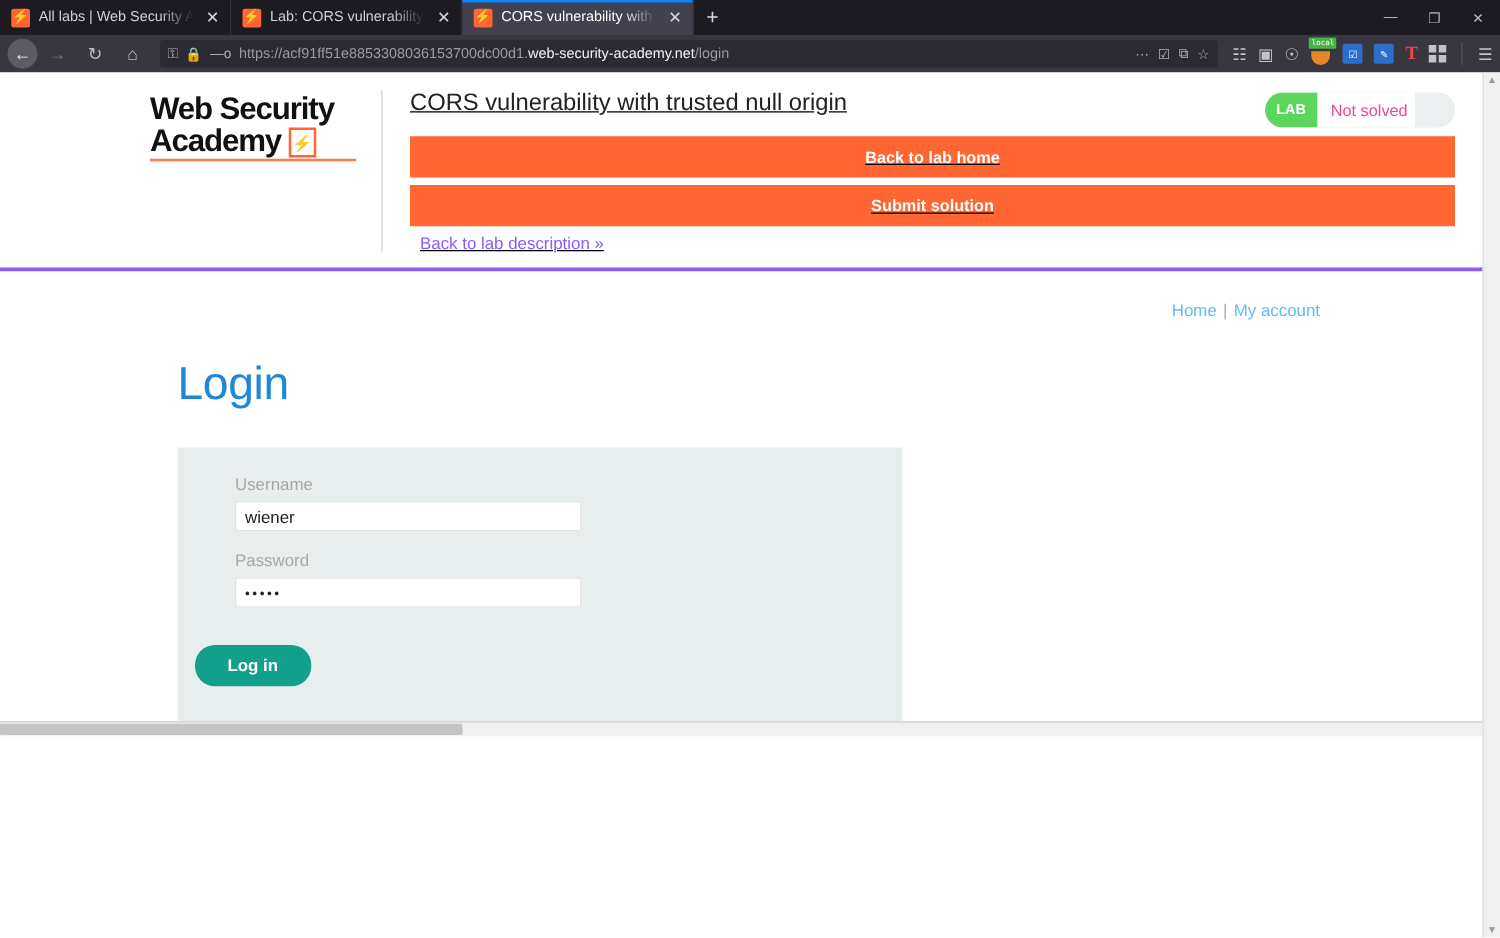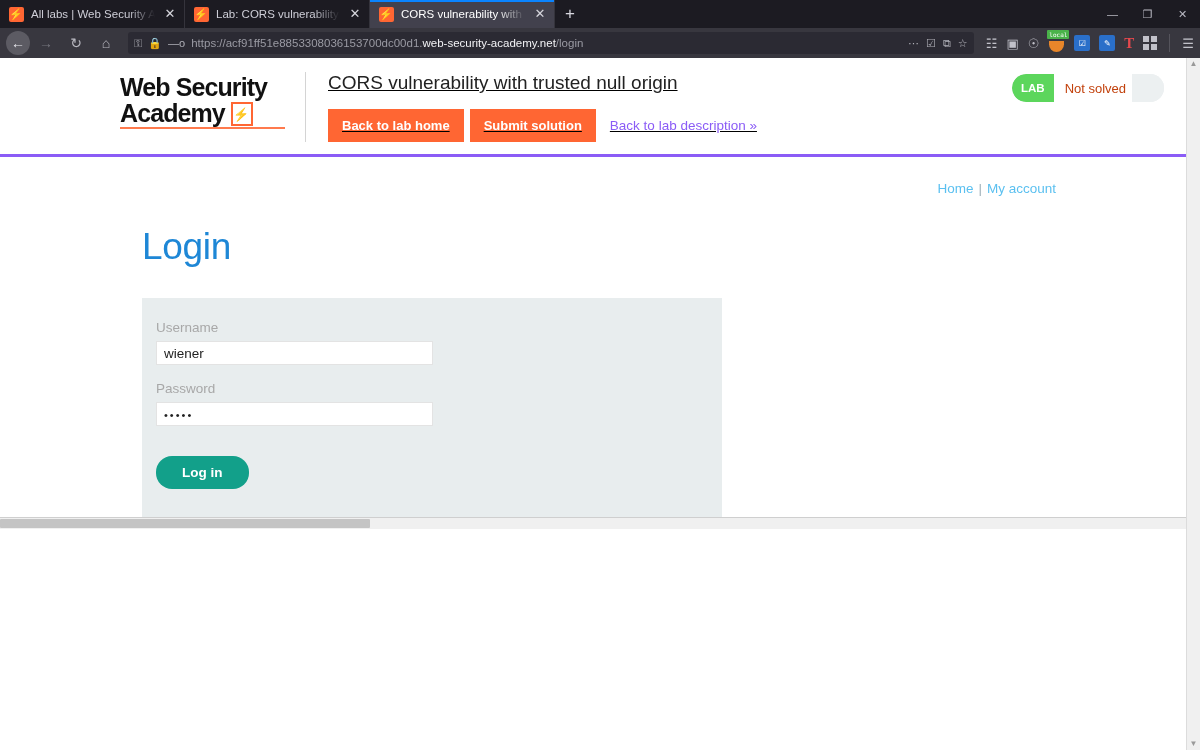--- a/index.html
+++ b/index.html
@@ -142,21 +142,21 @@
   }
   .logo-underline {
     height: 2px; background: #ff7a4d; width: 165px; margin-top: 1px;
   }
   .logo-divider {
     width: 1px; background: #d4d4d4; align-self: stretch; margin: 0 18px 0 0;
   }
 
   .lab-main { flex: 1; padding-left: 4px; text-decoration: underline; }
   .lab-title { font-size: 19px; color: #222; font-weight: normal; margin-bottom: 15px; }
-  .lab-btns { display: flex; align-items: center; gap: 6px; }
+  .lab-btns { display: flex; gap: 6px; flex-direction: column; }
   .lab-btn {
     background: #ff6633; color: #fff; font-weight: bold; font-size: 13px;
     padding: 9px 14px; border: none; cursor: pointer; white-space: nowrap;
   }
   .lab-link {
     color: #8b5cf6; font-size: 13.5px; margin-left: 8px; cursor: pointer;
     white-space: nowrap;
   }
 
   .lab-status {
@@ -164,21 +164,21 @@
     width: 152px; height: 28px; background: #ecf0f1; border-radius: 14px;
     display: flex; align-items: center; overflow: hidden;
   }
   .lab-badge {
     background: #5cd65c; color: #fff; font-weight: bold; font-size: 11.5px;
     padding: 6px 9px; border-radius: 14px 0 0 14px; height: 28px;
     display: flex; align-items: center;
   }
   .lab-state {
     flex: 1; background: #fff; height: 28px; display: flex; align-items: center;
-    padding-left: 11px; font-size: 13px; color: #c2410c;
+    padding-left: 11px; font-size: 13px; color: #ec4899;
   }
   .lab-tail { width: 32px; height: 28px; background: #ecf0f1; }
 
   
   .content { padding: 24px 22px 0 22px; }
   .topnav { text-align: right; font-size: 13.5px; padding-right: 108px; }
   .topnav a { color: #5bc0f0; text-decoration: none; cursor: pointer; }
   .topnav .sep { color: #9fb0b8; margin: 0 5px; }
 
   .h1 {
@@ -192,21 +192,21 @@
   }
   .field-label {
     color: #a8a8a8; font-size: 13.5px; margin-bottom: 6px; display: block;
   }
   .field-input {
     width: 277px; height: 24px; background: #fff; border: 1px solid #e3e3e3;
     font-size: 13.5px; padding: 2px 7px; color: #222; display: block;
     font-family: "Liberation Sans", sans-serif;
   }
   .field-input.pw { letter-spacing: 2px; font-size: 11px; padding-top: 3px; }
-  .field-group { margin-bottom: 16px; }
+  .field-group { margin-bottom: 16px; margin-left: 32px; }
   .login-btn {
     margin-top: 14px; background: #12a08a; color: #fff; font-weight: bold;
     font-size: 13.5px; border: none; border-radius: 16px; padding: 9px 26px;
     cursor: pointer; font-family: "Liberation Sans", sans-serif;
   }
 </style>
 </head>
 <body>
 
 <div class="browser">

